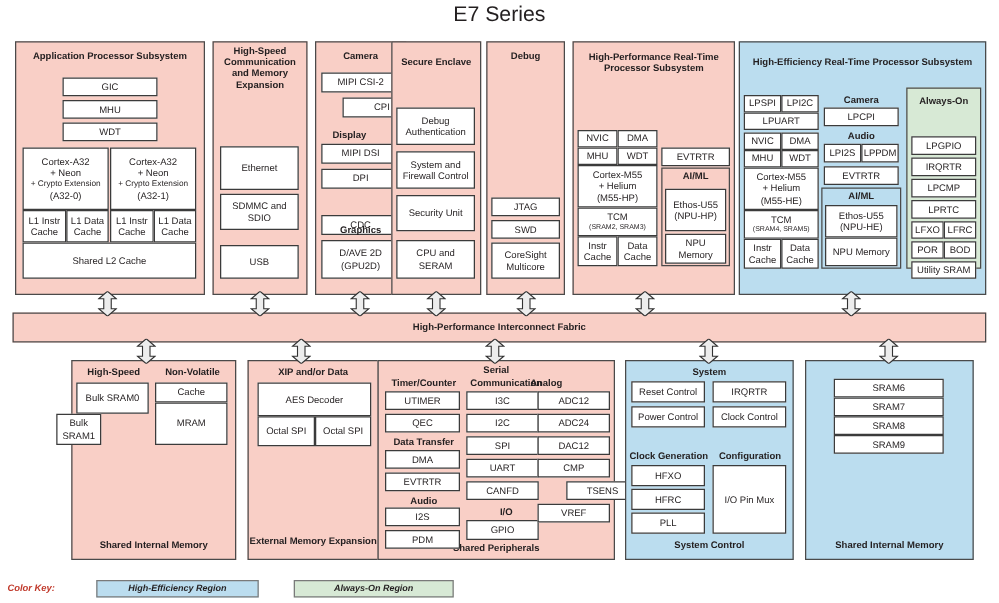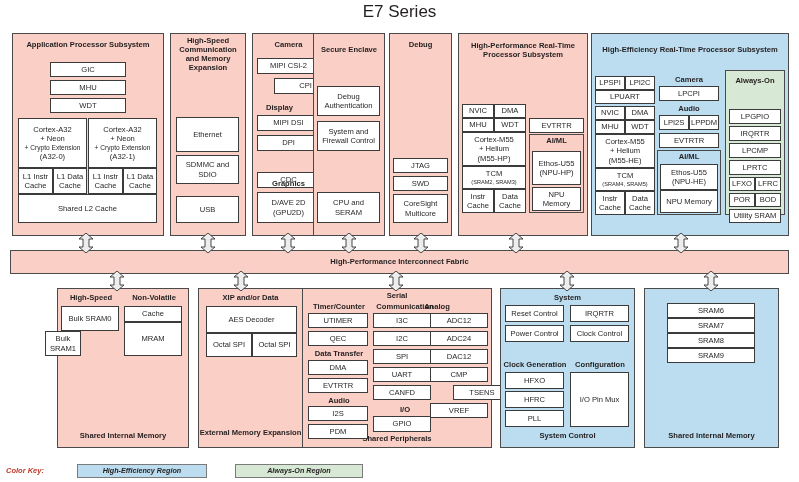--- a/index.html
+++ b/index.html
@@ -107,20 +107,21 @@
   <div class="blk wht" style="left:257px;top:115px;width:63px;height:16px;">MIPI DSI</div>
   <div class="blk wht" style="left:257px;top:135px;width:63px;height:16px;">DPI</div>
   <div class="blk wht" style="left:257px;top:172px;width:63px;height:16px;">CDC</div>
   <div class="lbl" style="left:254px;top:178px;width:69px;height:11px;">Graphics</div>
   <div class="blk wht" style="left:257px;top:192px;width:63px;height:31px;">D/AVE 2D (GPU2D)</div>
 
   <div class="blk outer hp" style="left:313px;top:33px;width:72px;height:203px;"></div>
   <div class="lbl" style="left:315px;top:39px;width:68px;height:22px;">Secure Enclave</div>
   <div class="blk wht" style="left:317px;top:86px;width:63px;height:30px;">Debug Authentication</div>
   <div class="blk wht" style="left:317px;top:121px;width:63px;height:30px;">System and Firewall Control</div>
+  <div class="blk wht" style="left:317px;top:156px;width:63px;height:29px;">Security Unit</div>
   <div class="blk wht" style="left:317px;top:192px;width:63px;height:31px;">CPU and SERAM</div>
 
   <div class="blk outer hp" style="left:389px;top:33px;width:63px;height:203px;"></div>
   <div class="lbl" style="left:391px;top:39px;width:59px;height:11px;">Debug</div>
   <div class="blk wht" style="left:393px;top:158px;width:55px;height:15px;">JTAG</div>
   <div class="blk wht" style="left:393px;top:176px;width:55px;height:15px;">SWD</div>
   <div class="blk wht" style="left:393px;top:194px;width:55px;height:29px;">CoreSight Multicore</div>
 
   <div class="blk outer hp" style="left:458px;top:33px;width:130px;height:203px;"></div>
   <div class="lbl" style="left:460px;top:39px;width:126px;height:22px;">High-Performance Real-Time Processor Subsystem</div>

